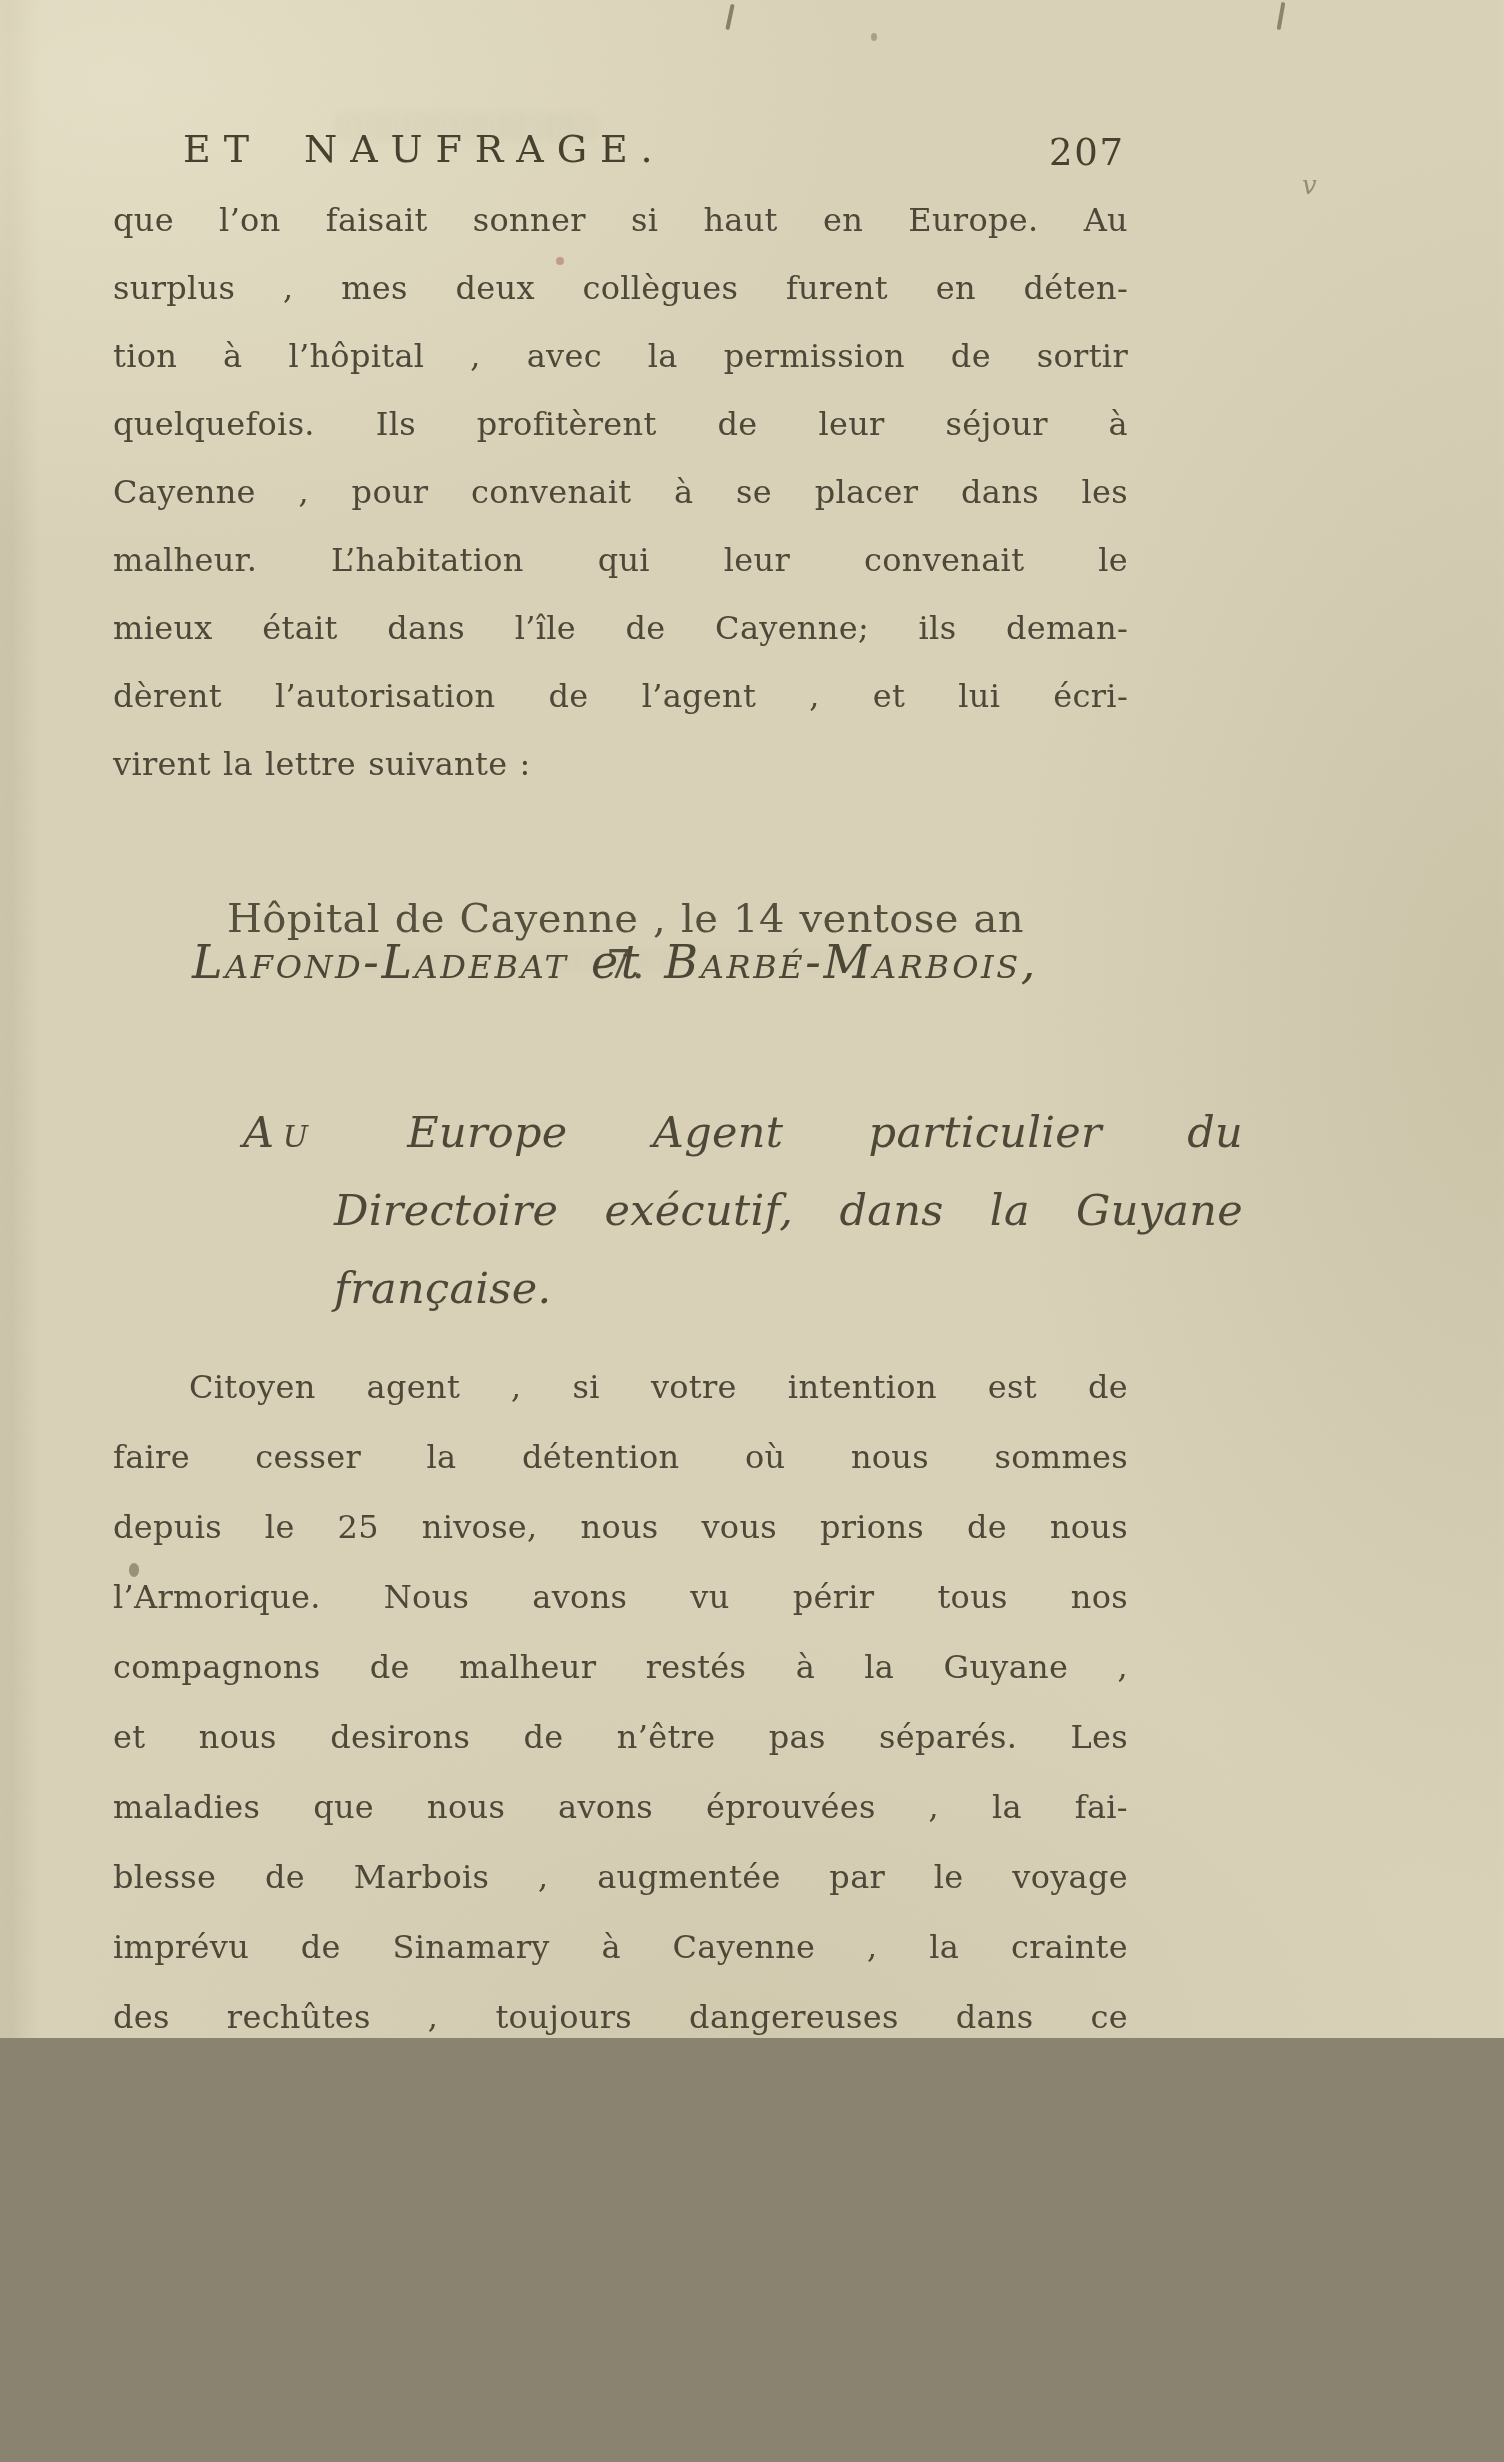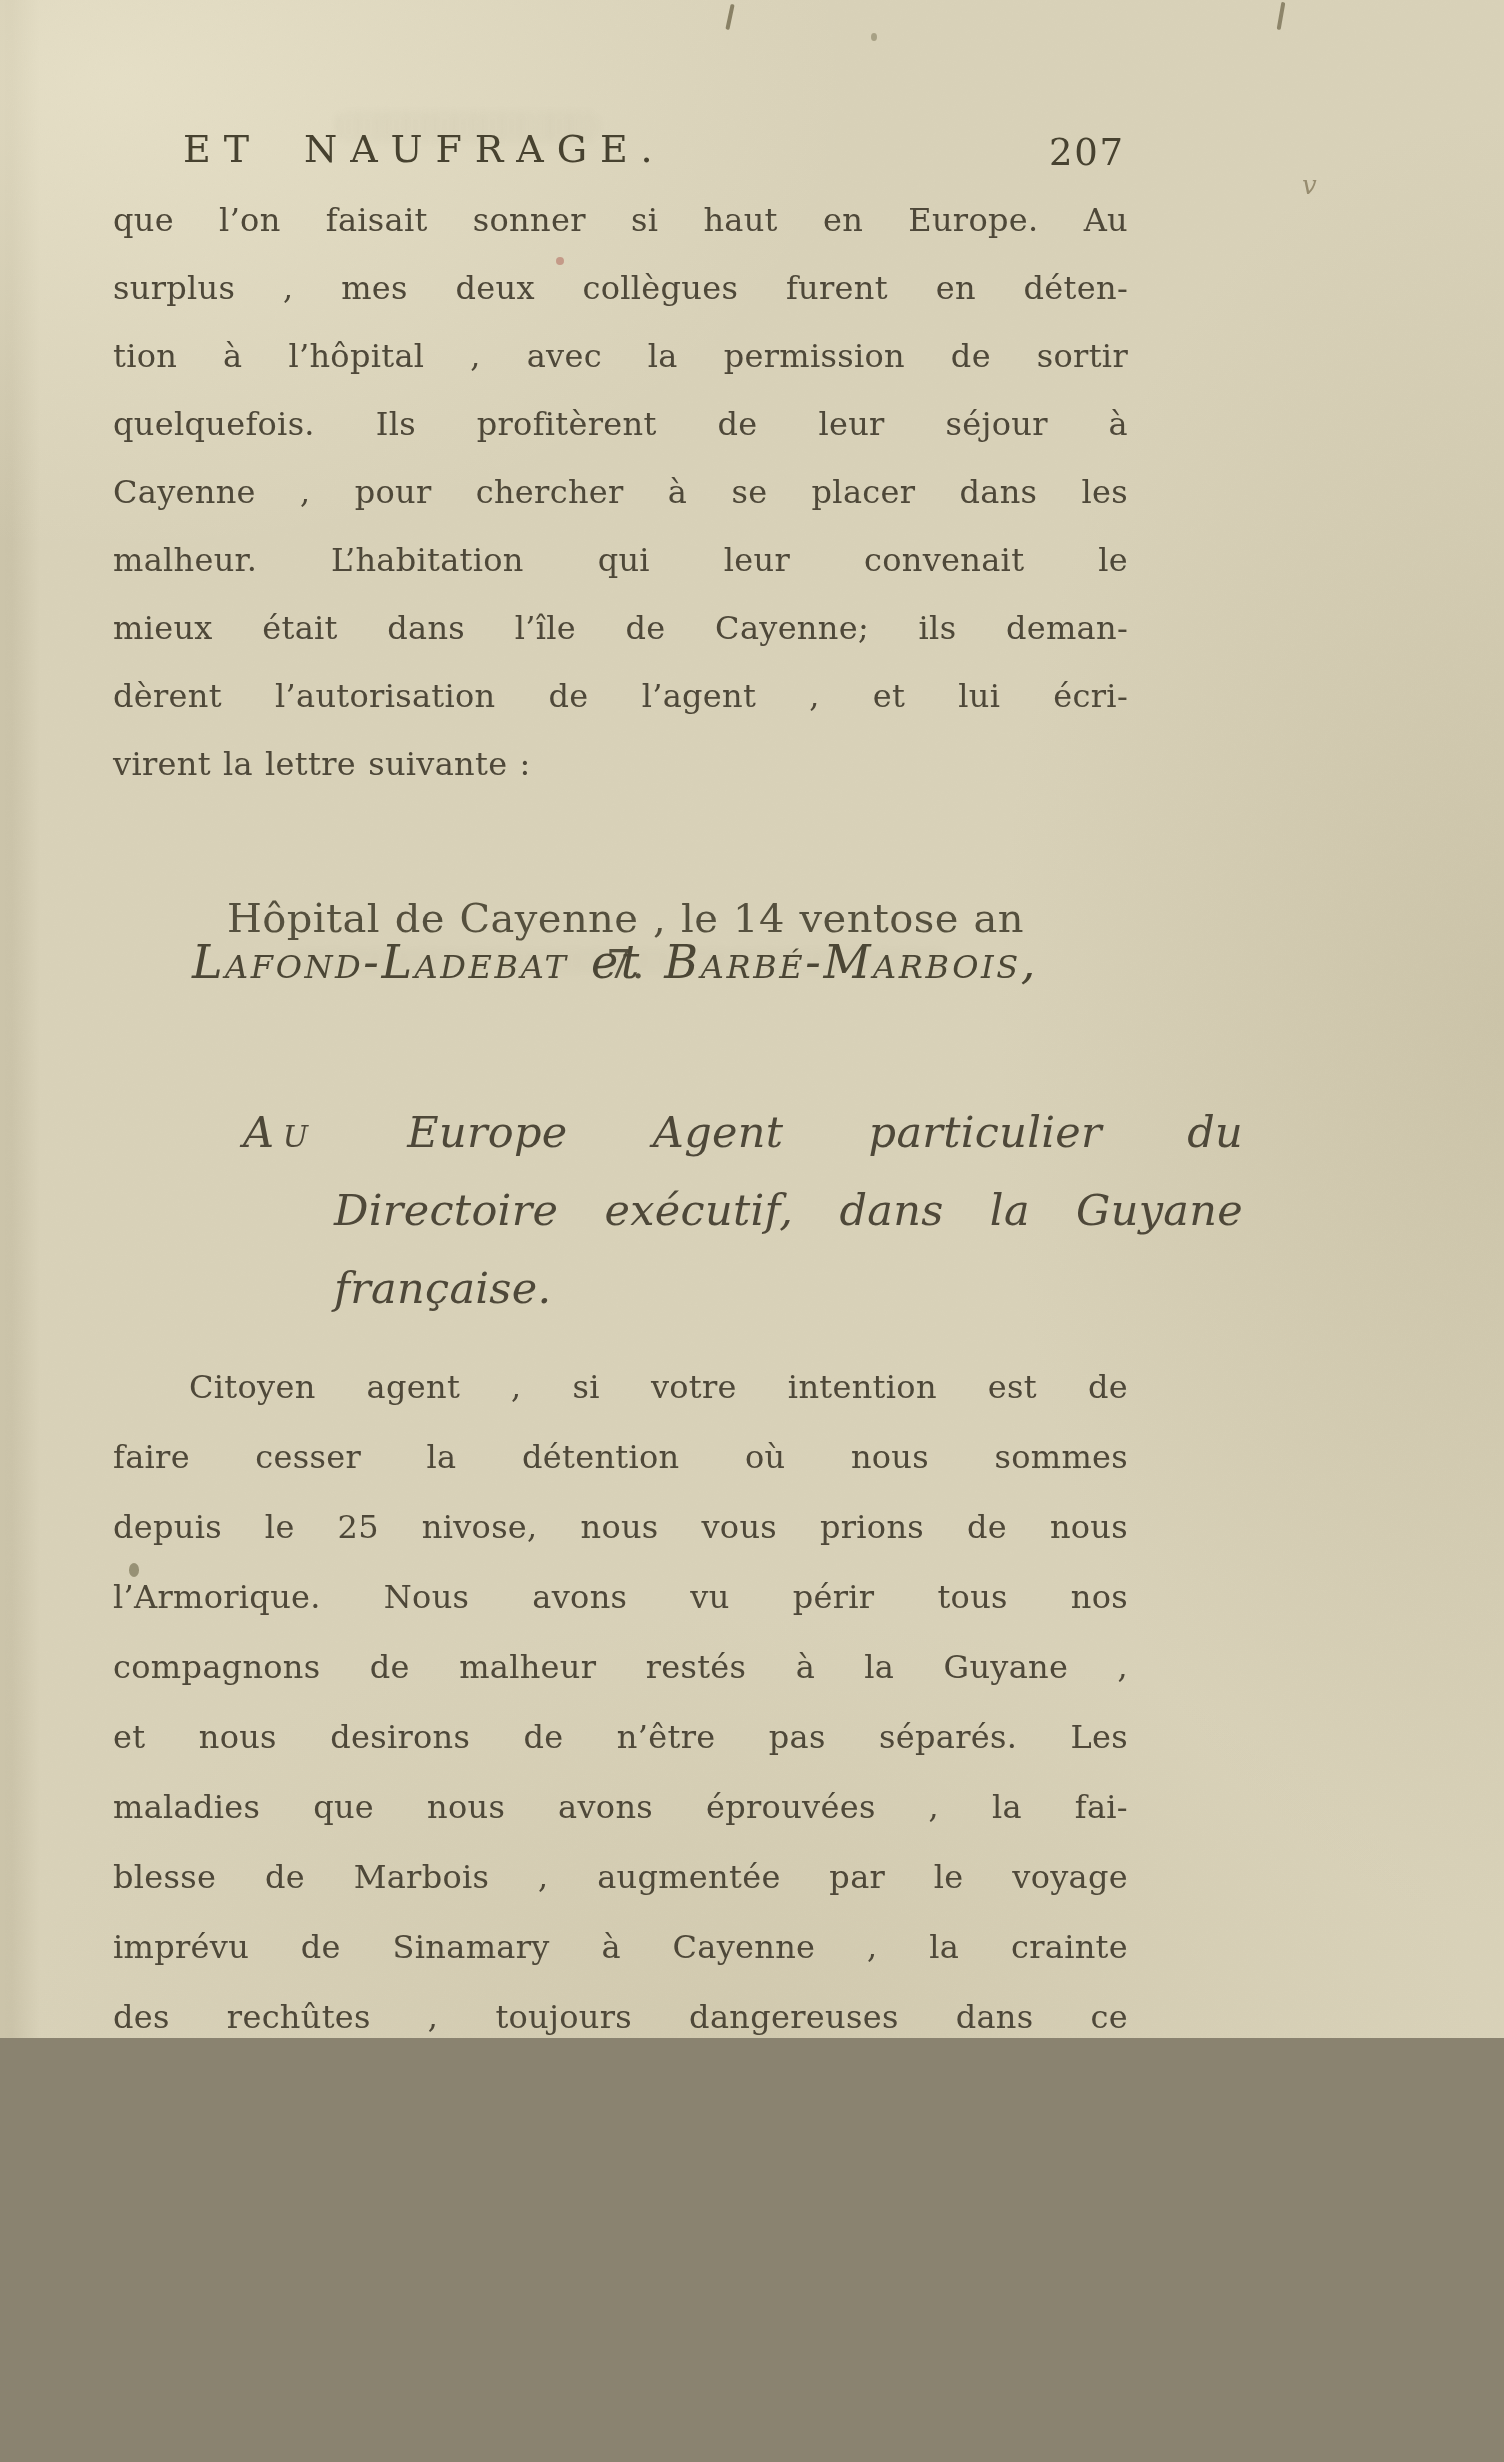--- a/index.html
+++ b/index.html
@@ -108,21 +108,21 @@
   <div class="running-head">
     <span class="head-title">ET NAUFRAGE.</span>
     <span class="head-page">207</span>
   </div>
 
   <div class="para p1">
     <div class="line">que l’on faisait sonner si haut en Europe. Au</div>
     <div class="line">surplus , mes deux collègues furent en déten-</div>
     <div class="line">tion à l’hôpital , avec la permission de sortir</div>
     <div class="line">quelquefois. Ils profitèrent de leur séjour à</div>
-    <div class="line">Cayenne , pour chercher à se placer dans les</div>
+    <div class="line">Cayenne , pour convenait à se placer dans les</div>
     <div class="line">malheur. L’habitation qui leur convenait le</div>
     <div class="line">mieux était dans l’île de Cayenne; ils deman-</div>
     <div class="line">dèrent l’autorisation de l’agent , et lui écri-</div>
     <div class="line loose">virent la lettre suivante :</div>
   </div>
 
   <div class="dateline">Hôpital de Cayenne , le 14 ventose an 7.</div>
 
   <div class="signature">
     <span class="sig-name">Lafond-Ladebat</span>

